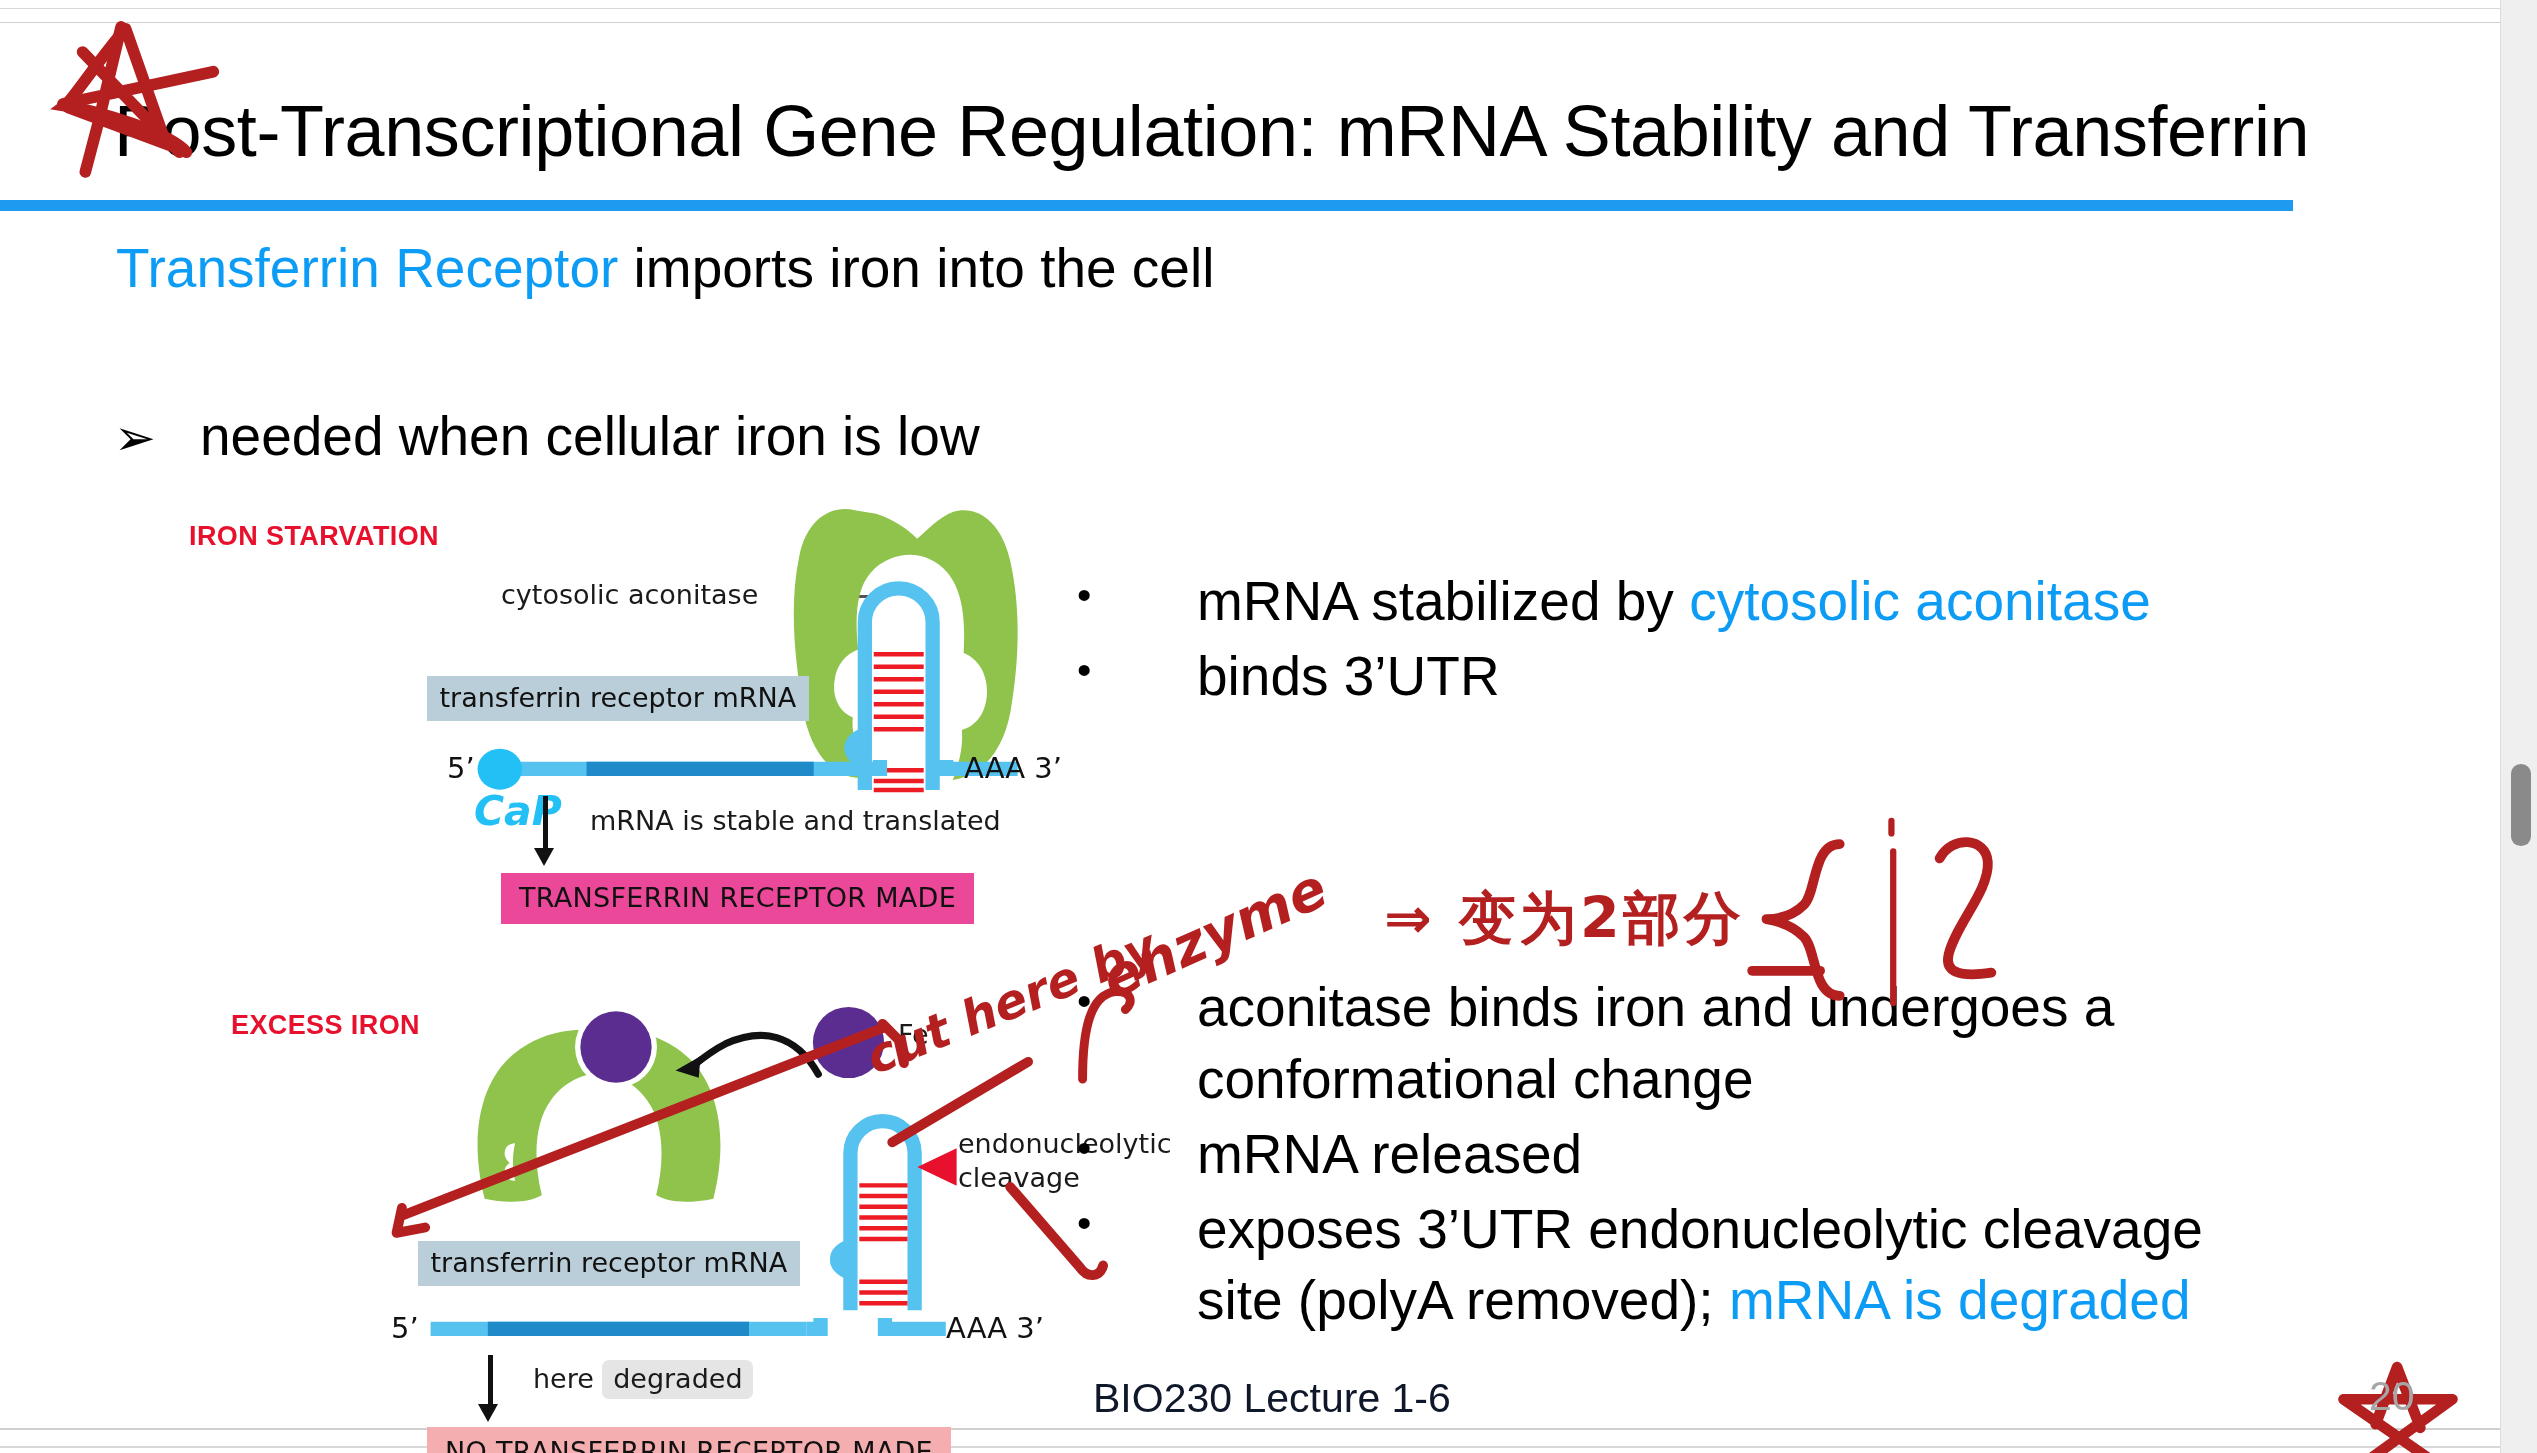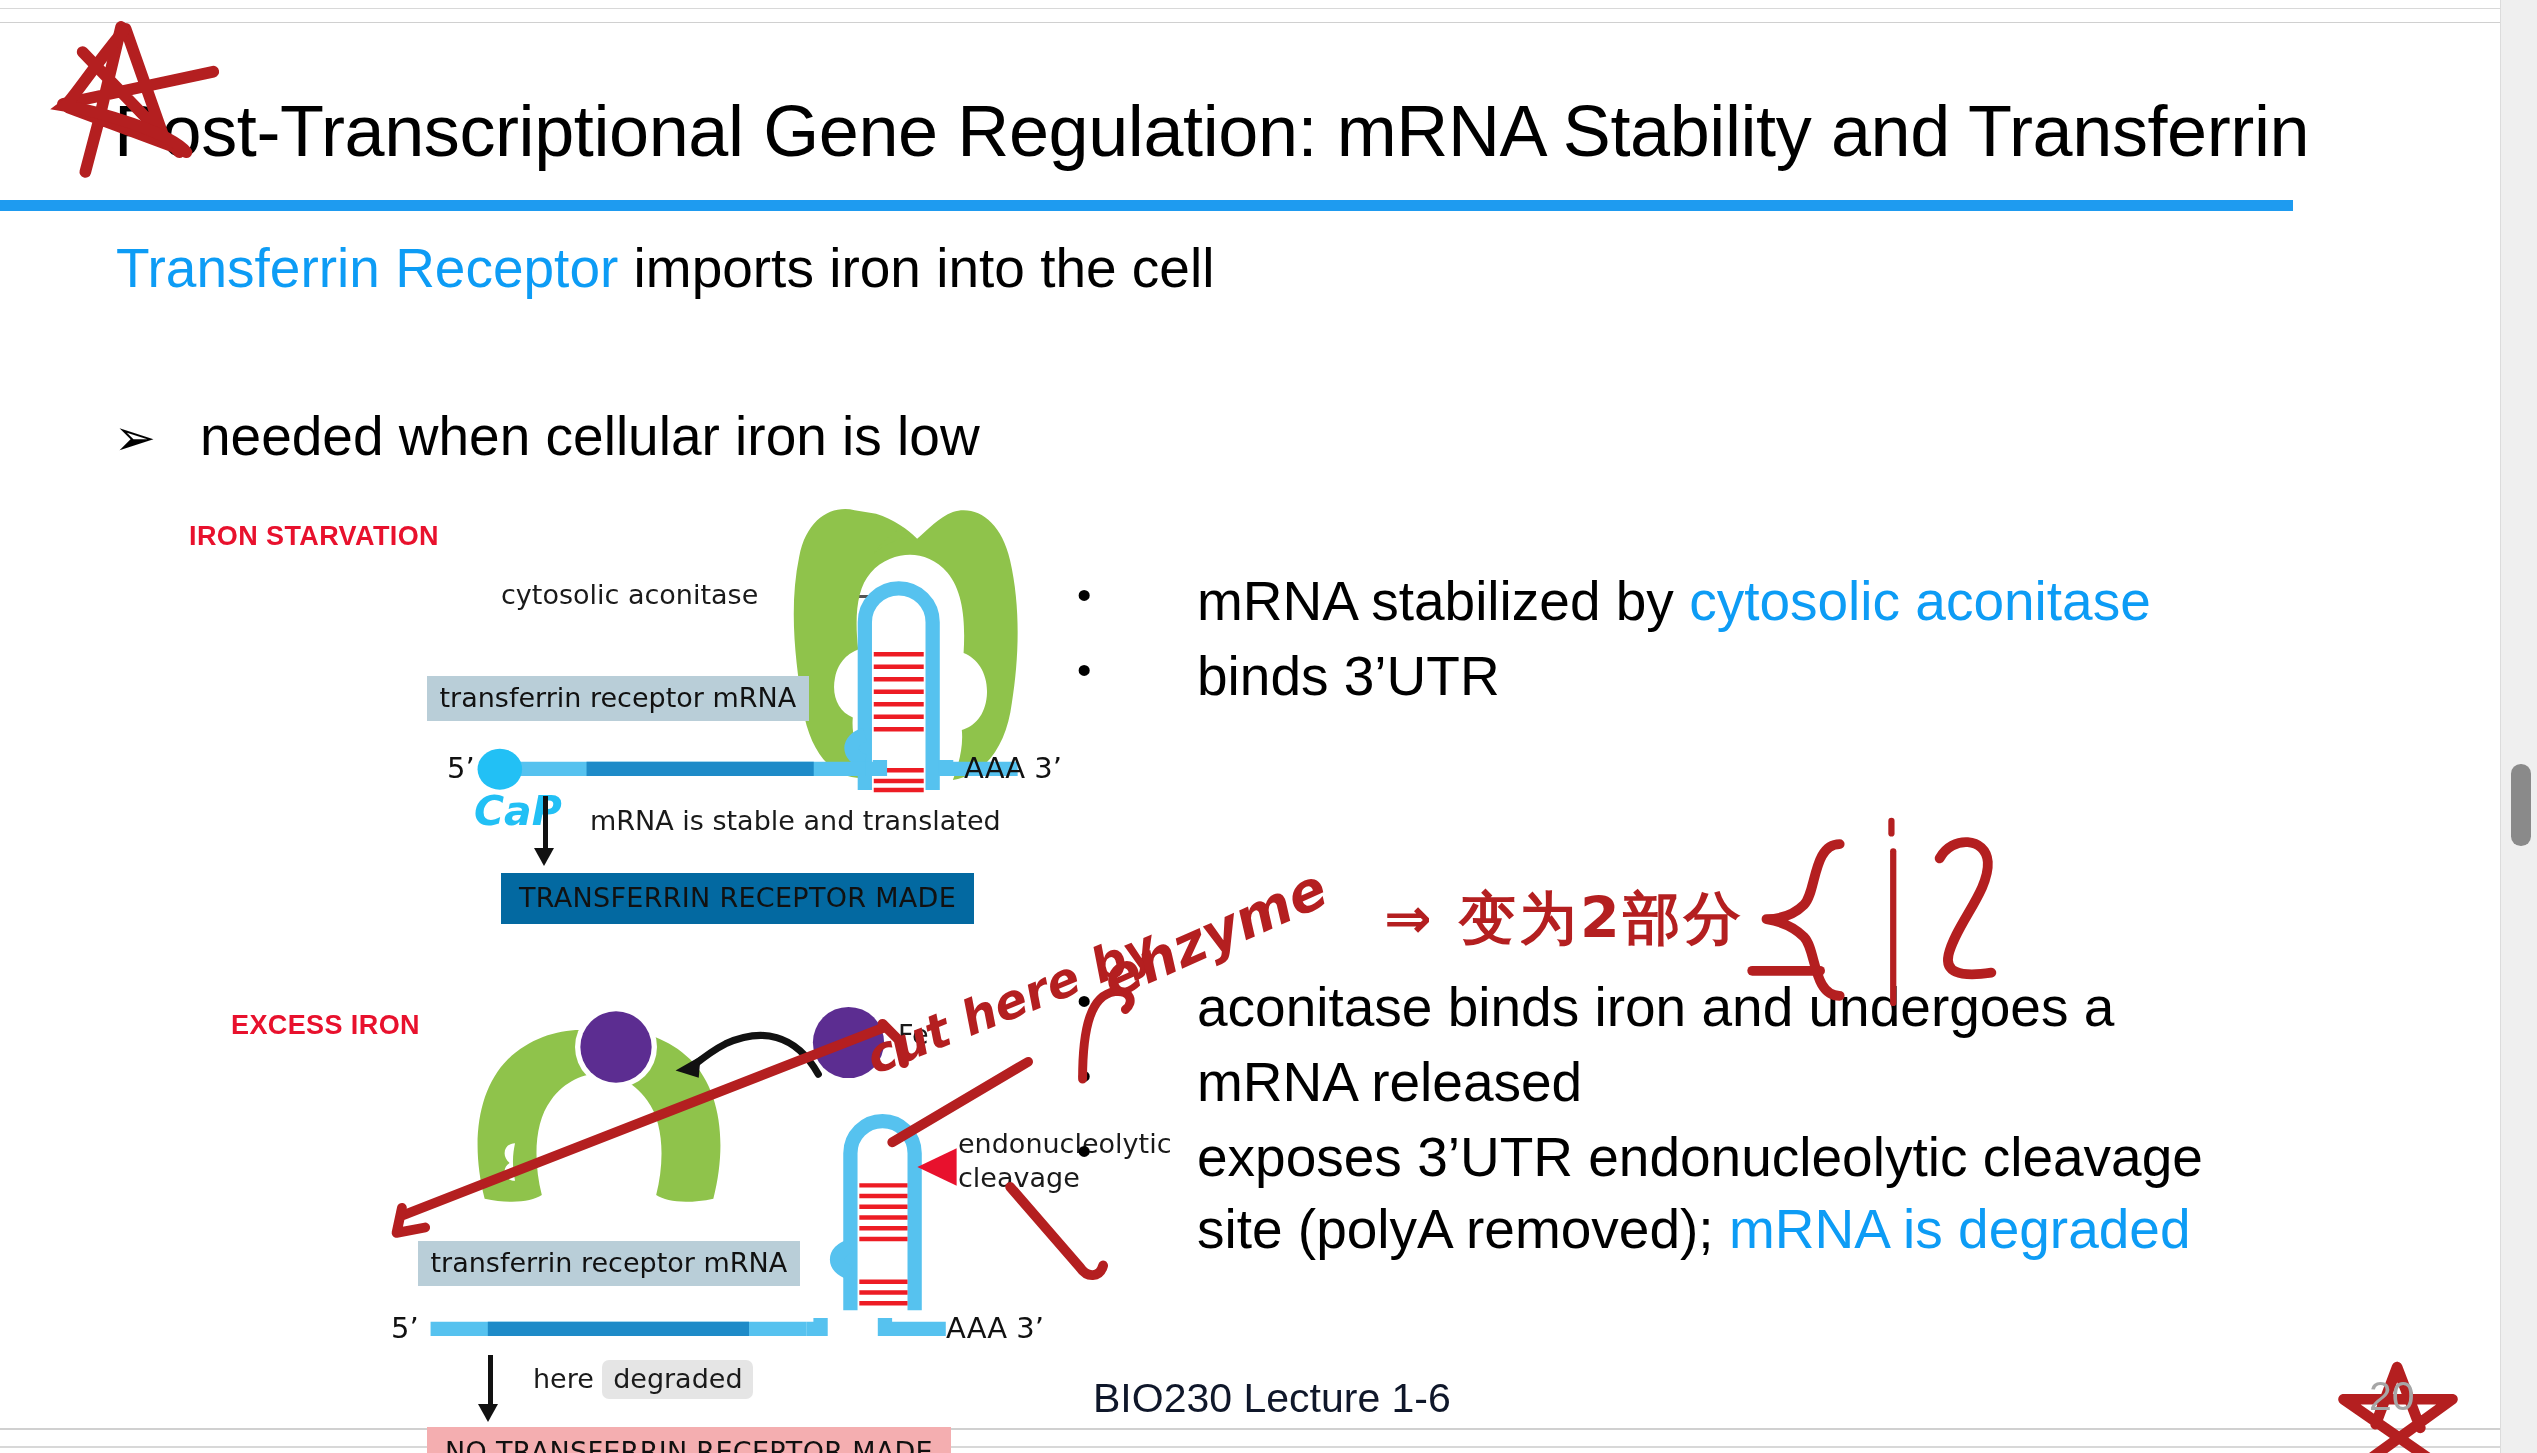--- a/index.html
+++ b/index.html
@@ -62,21 +62,21 @@
   .fig-text { position:absolute; font-size:27px; color:#1a1a1a; white-space:nowrap; font-family:"DejaVu Sans", sans-serif; }
   .mrna-tag {
     position:absolute; background:#b9ced8; color:#111; font-size:27px;
     padding:6.3px 12.5px 8px 12.5px; white-space:nowrap; font-family:"DejaVu Sans", sans-serif;
   }
   .end-label { position:absolute; font-size:29px; color:#111; white-space:nowrap; font-family:"DejaVu Sans", sans-serif; }
   .result-box {
     position:absolute; font-size:27px; color:#111; padding:9px 18px 10.7px 18px;
     white-space:nowrap; font-family:"DejaVu Sans", sans-serif; letter-spacing:0.3px;
   }
-  .result-green { background:#0369a1; }
+  .result-green { background:#ec4899; }
   .result-pink  { background:#f4aeb0; }
   .pill-pink { background:#e5e5e5; border-radius:7px; padding:2.7px 10.7px 4.5px 10.7px; }
 
   .arrow-down { position:absolute; width:5.4px; background:#111; }
   .arrow-head-d {
     position:absolute; width:0; height:0;
     border-left:10.7px solid transparent; border-right:10.7px solid transparent;
     border-top:18px solid #111;
   }
 
@@ -275,20 +275,21 @@
       <div class="rbrow">
         <span class="dot">•</span>
         <span class="txt">binds 3’UTR</span>
       </div>
     </div>
 
     <div class="rb bullets-bot">
       <div class="rbrow">
         <span class="dot">•</span>
         <span class="txt">aconitase binds iron and undergoes a</span>
+        <span class="txt">conformational change</span>
       </div>
       <div class="rbrow">
         <span class="dot">•</span>
         <span class="txt">mRNA released</span>
       </div>
       <div class="rbrow">
         <span class="dot">•</span>
         <span class="txt">exposes 3’UTR endonucleolytic cleavage</span>
         <span class="txt"><span>site (polyA removed); </span><span class="cyan">mRNA is degraded</span></span>
       </div>

